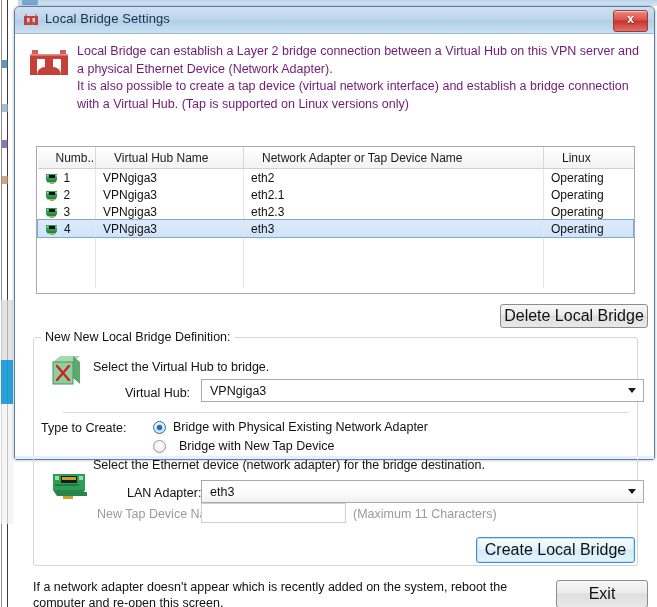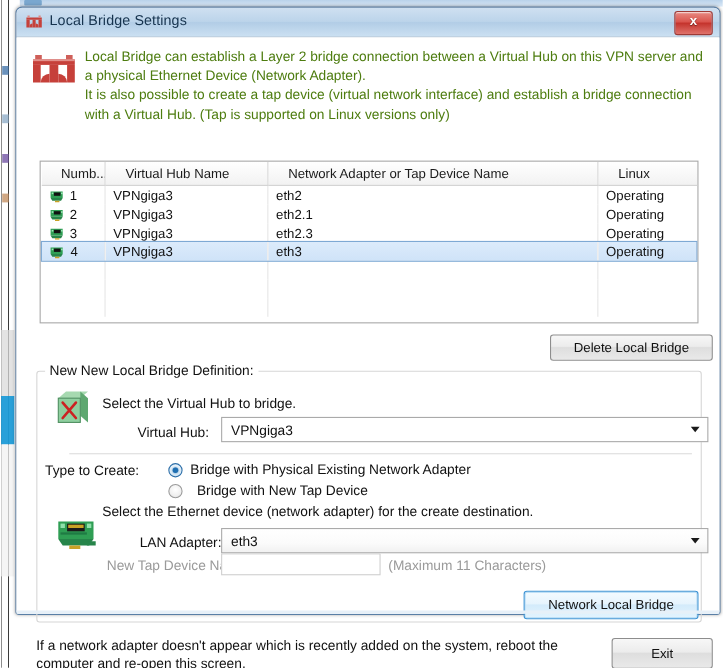--- a/index.html
+++ b/index.html
@@ -23,21 +23,21 @@
     background:linear-gradient(to bottom,#b9d2ea,#dbe9f7);
   }
   #bg-topicon{
     position:absolute;left:22px;top:0;width:16px;height:5px;
     background:#7aa7cf;border-radius:1px;
   }
   .bg-fleck{position:absolute;width:6px;height:8px;opacity:.75;}
 
   
   #dialog{
-    position:absolute;left:14px;top:6px;width:641px;height:553px;
+    position:absolute;left:14px;top:6px;width:641px;height:454px;
     background:#f0f0f0;
     border:1px solid #5a7fa6;
     border-radius:6px 6px 3px 3px;
     box-sizing:border-box;
     box-shadow:0 0 3px rgba(0,0,0,.35);
   }
   #titlebar{
     position:relative;height:26px;
     background:linear-gradient(to bottom,#cfe0f1 0%,#bcd4ea 48%,#b2cde6 52%,#cbe0f2 100%);
     border-radius:5px 5px 0 0;
@@ -67,21 +67,21 @@
     position:absolute;left:0;top:27px;right:0;bottom:0;
     background:#ffffff;
     border-radius:0 0 3px 3px;
   }
 
   
   #hdr{position:absolute;left:0;top:0;width:641px;height:80px;}
   #hdr-icon{position:absolute;left:14px;top:14px;width:40px;height:32px;}
   #hdr-text{
     position:absolute;left:62px;top:9px;width:565px;
-    font-size:12.5px;line-height:17.5px;color:#4d7c0f;
+    font-size:12.5px;line-height:17.5px;color:#701a75;
   }
 
   
   #tablebox{
     position:absolute;left:21px;top:112px;width:599px;height:148px;
     border:1px solid #a9a9a9;background:#fff;box-sizing:border-box;
     overflow:hidden;
   }
   table{border-collapse:collapse;width:100%;table-layout:fixed;font-size:12px;}
   thead th{
@@ -105,21 +105,21 @@
   tbody tr.selected td:last-child{border-right:1px solid #7ea9d4;}
   tbody tr.selected{outline:1px solid #7ea9d4;}
   .numcell{display:flex;align-items:center;gap:4px;}
   .nic-mini{width:15px;height:12px;flex:none;}
   .empty-row td{height:17px;border-right:1px solid #e6e6e6;}
 
   
   .btn{
     border:1px solid #8d8d8d;border-radius:3px;
     background:linear-gradient(to bottom,#f7f7f7 0%,#ececec 45%,#dedede 50%,#e9e9e9 100%);
-    font-family:"Liberation Sans", sans-serif;font-size:12px;color:#111;
+    font-family:"Liberation Sans", sans-serif;font-size:16px;color:#111;
     display:flex;align-items:center;justify-content:center;
     cursor:pointer;box-sizing:border-box;
   }
   .btn.focus{
     border:1px solid #3c93d4;
     box-shadow:inset 0 0 0 1px #bfe0f6;
     background:linear-gradient(to bottom,#f4fbff 0%,#e6f4fd 45%,#d3ebfb 50%,#e4f4fe 100%);
   }
   #delete-bridge-btn{position:absolute;left:485px;top:270px;width:148px;height:24px;}
   #create-bridge-btn{position:absolute;left:461px;top:503px;width:159px;height:26px;}
@@ -412,36 +412,36 @@
         <path d="M4 24h32l-4 6H8z" fill="#27854a"></path>
         <rect x="12" y="10" width="16" height="7" fill="#1a1a1a"></rect>
         <rect x="13" y="11" width="14" height="3" fill="#c9a227"></rect>
         <rect x="6" y="10" width="4" height="4" fill="#8fe0ab"></rect>
         <rect x="30" y="10" width="4" height="4" fill="#8fe0ab"></rect>
         <rect x="6" y="18" width="24" height="2" fill="#1f7a43"></rect>
         <path d="M14 30h10v3H14z" fill="#c9a227"></path>
         <path d="M30 26h8v4h-8z" fill="#27854a"></path>
       </svg>
     </span>
-    <div class="lbl" id="lbl-select-eth">Select the Ethernet device (network adapter) for the create destination.</div>
+    <div class="lbl" id="lbl-select-eth">Select the Ethernet device (network adapter) for the bridge destination.</div>
     <div class="lbl" id="lbl-lan-adapter">LAN Adapter:</div>
     <div id="lan-combo" class="combo">
       <span class="cval">eth3</span>
       <span class="arrow">
           <i></i>
         </span>
     </div>
 
     <div class="lbl dim" id="lbl-tapname">New Tap Device Name:</div>
     <input id="tap-input" type="text" disabled="" value="" style="">
     <div class="lbl dim" id="lbl-maxchars">(Maximum 11 Characters)</div>
 
 
     <div id="create-bridge-btn" class="btn focus">
-      <span>Network Local Bridge</span>
+      <span>Create Local Bridge</span>
     </div>
 
     <div id="footer-text" style="white-space: normal;">If a network adapter doesn't appear which is recently added on the system, reboot the computer and re-open this screen.</div>
     <div id="exit-btn" class="btn">
       <span>Exit</span>
     </div>
 
     <div id="bottom-edge"></div>
   </div>
 </div>

